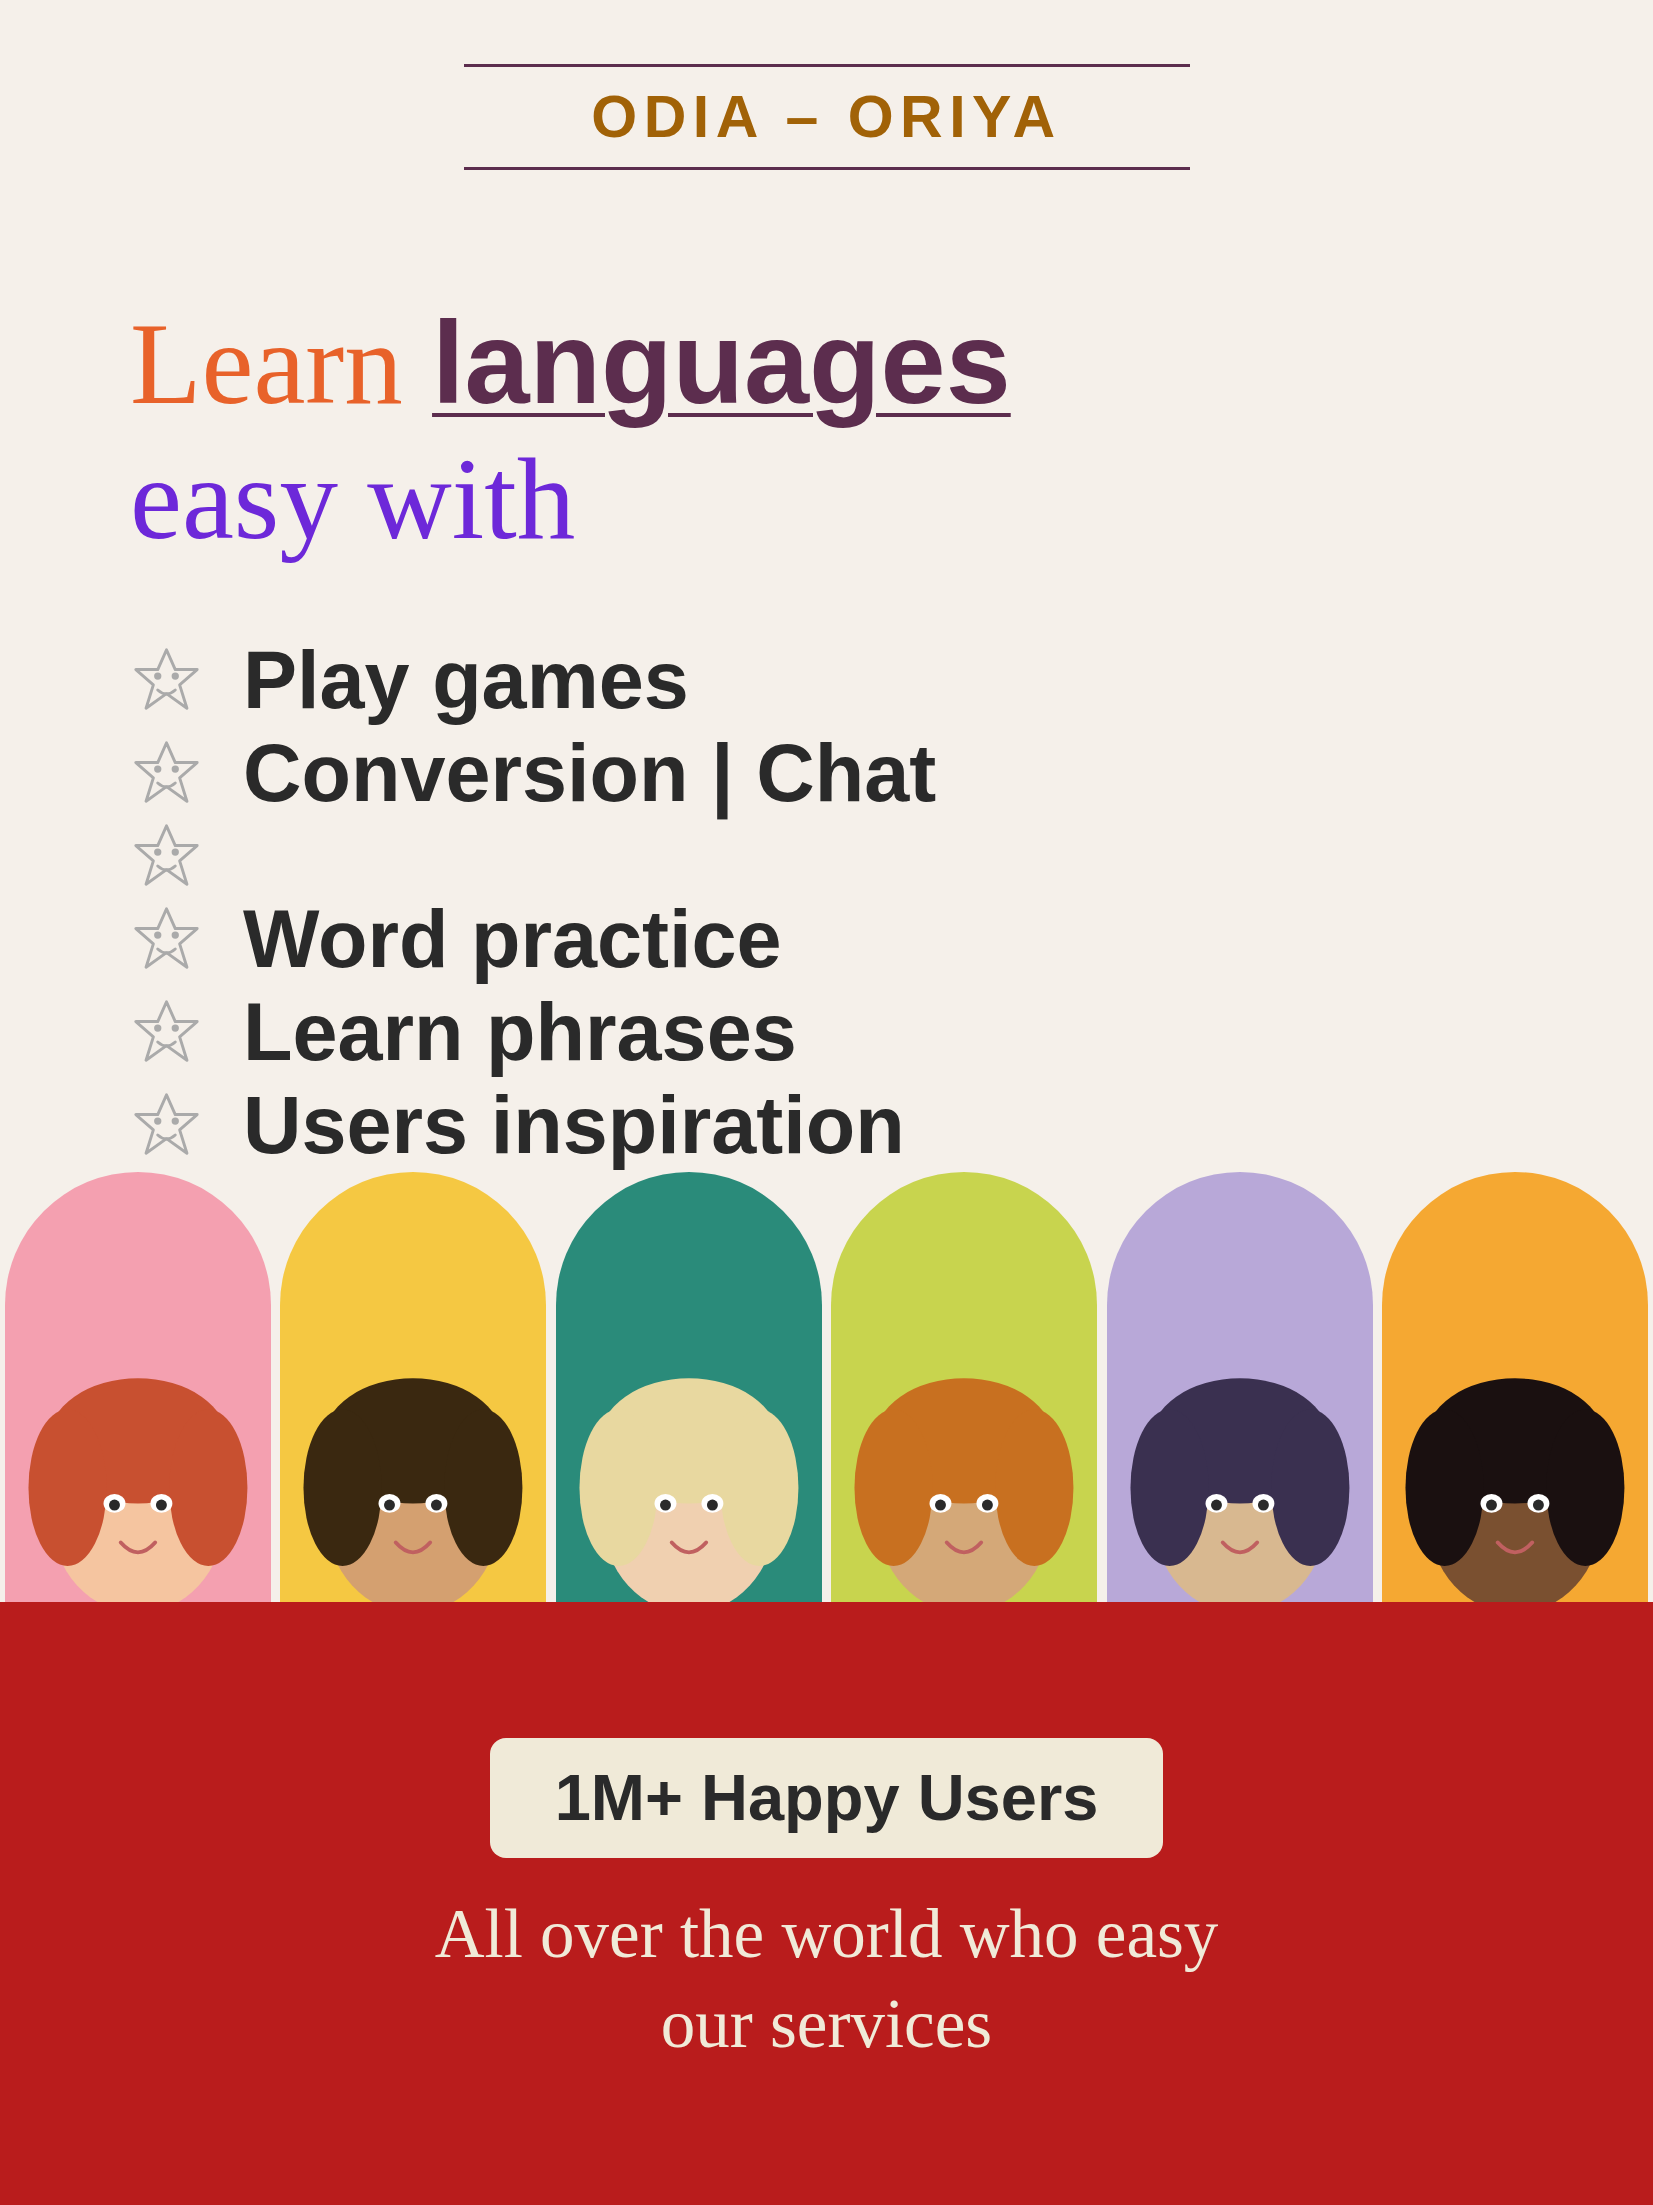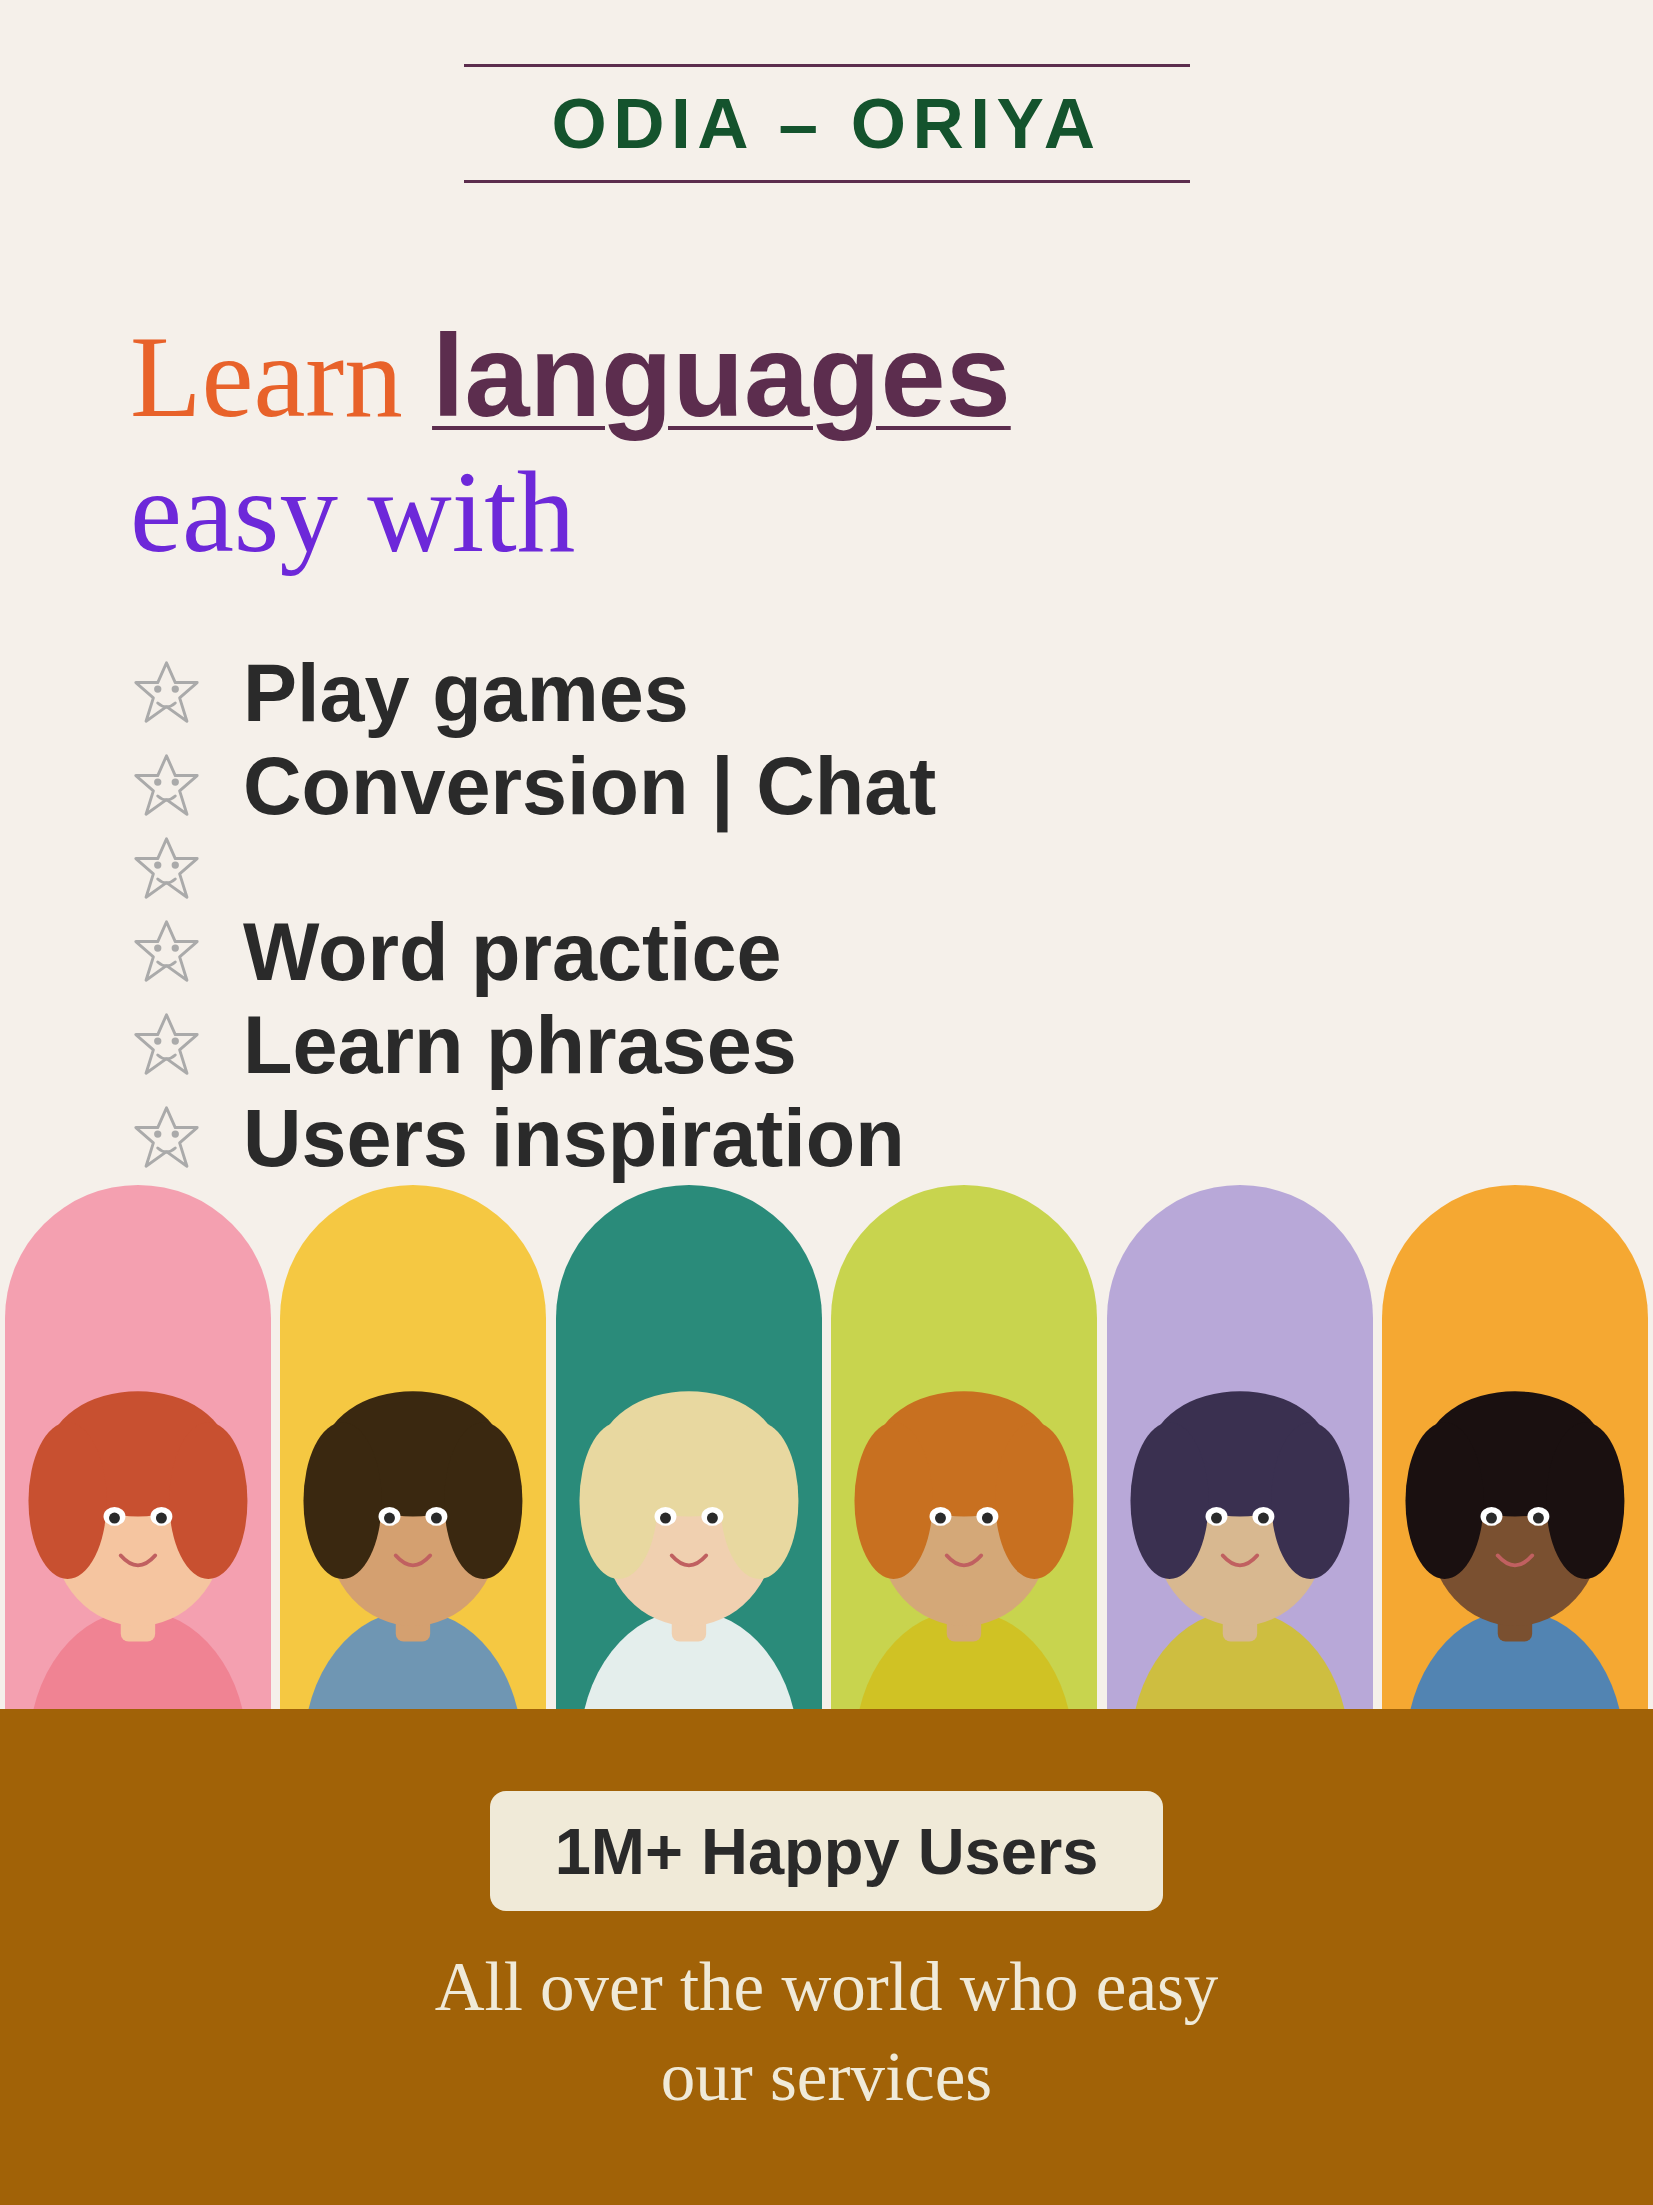--- a/index.html
+++ b/index.html
@@ -21,23 +21,23 @@
     }
 
     .title-line {
       width: 726px;
       height: 3.2px;
       background-color: #5c2d4e;
       margin: 16px 0;
     }
 
     .app-title {
-      font-size: 71px;
+      font-size: 59px;
       font-weight: 900;
-      color: #14532d;
+      color: #a16207;
       letter-spacing: 6.5px;
       font-family: 'Arial Black', sans-serif;
     }
 
     .hero-text {
       padding: 48px 65px 0 65px;
     }
 
     .hero-line1 {
       font-size: 117px;
@@ -141,22 +141,22 @@
       right: 0;
       height: 613px;
       display: flex;
     }
 
     .dark-footer {
       position: absolute;
       bottom: 0;
       left: 0;
       right: 0;
-      height: 496px;
-      background-color: #a16207;
+      height: 603px;
+      background-color: #b91c1c;
       display: flex;
       flex-direction: column;
       align-items: center;
       justify-content: center;
       gap: 32px;
     }
   </style>
 </head>
 <body>
 

